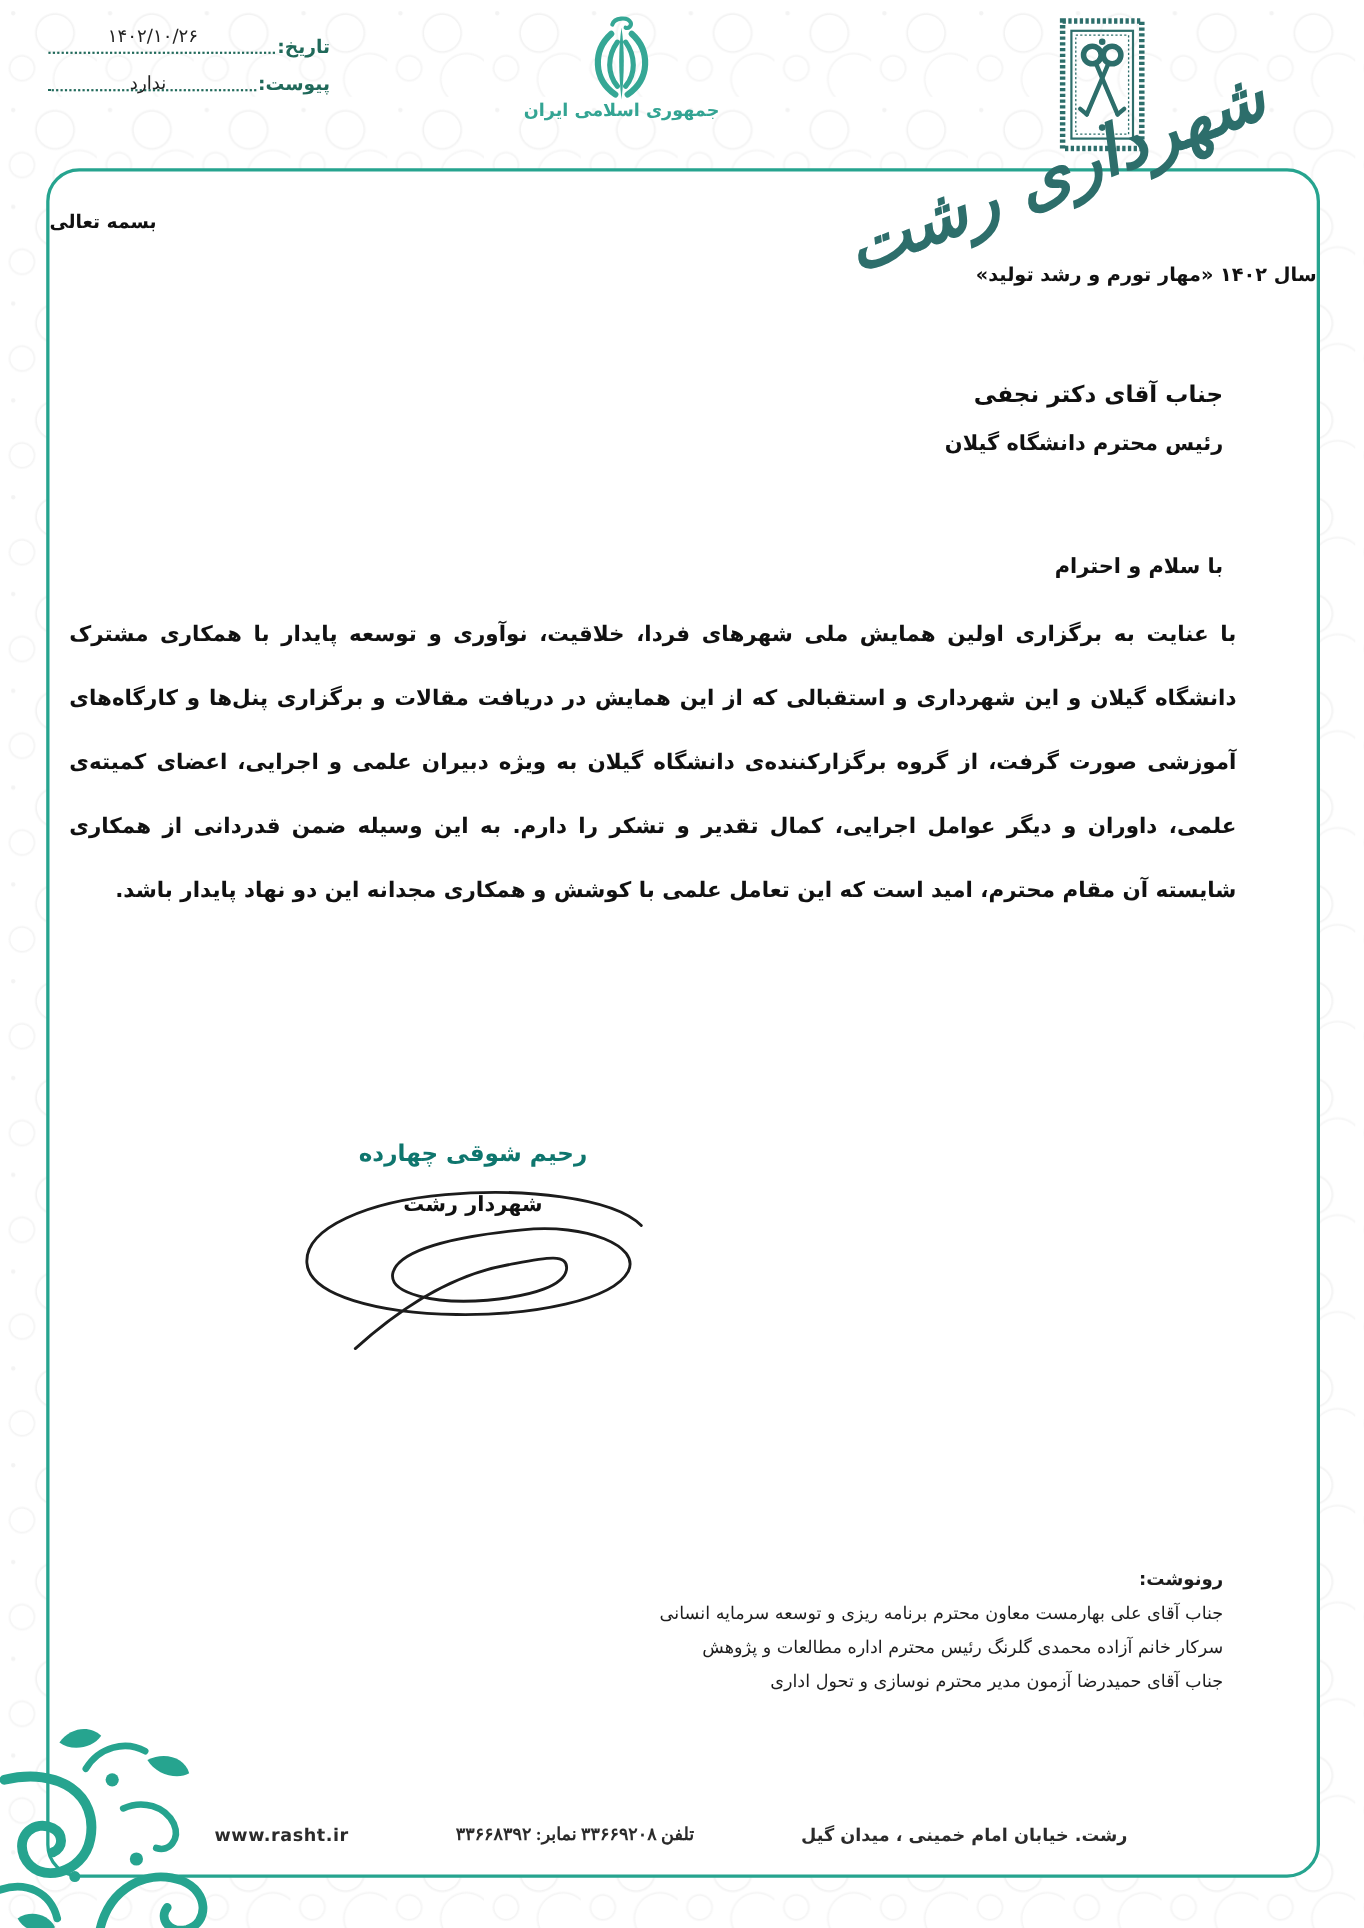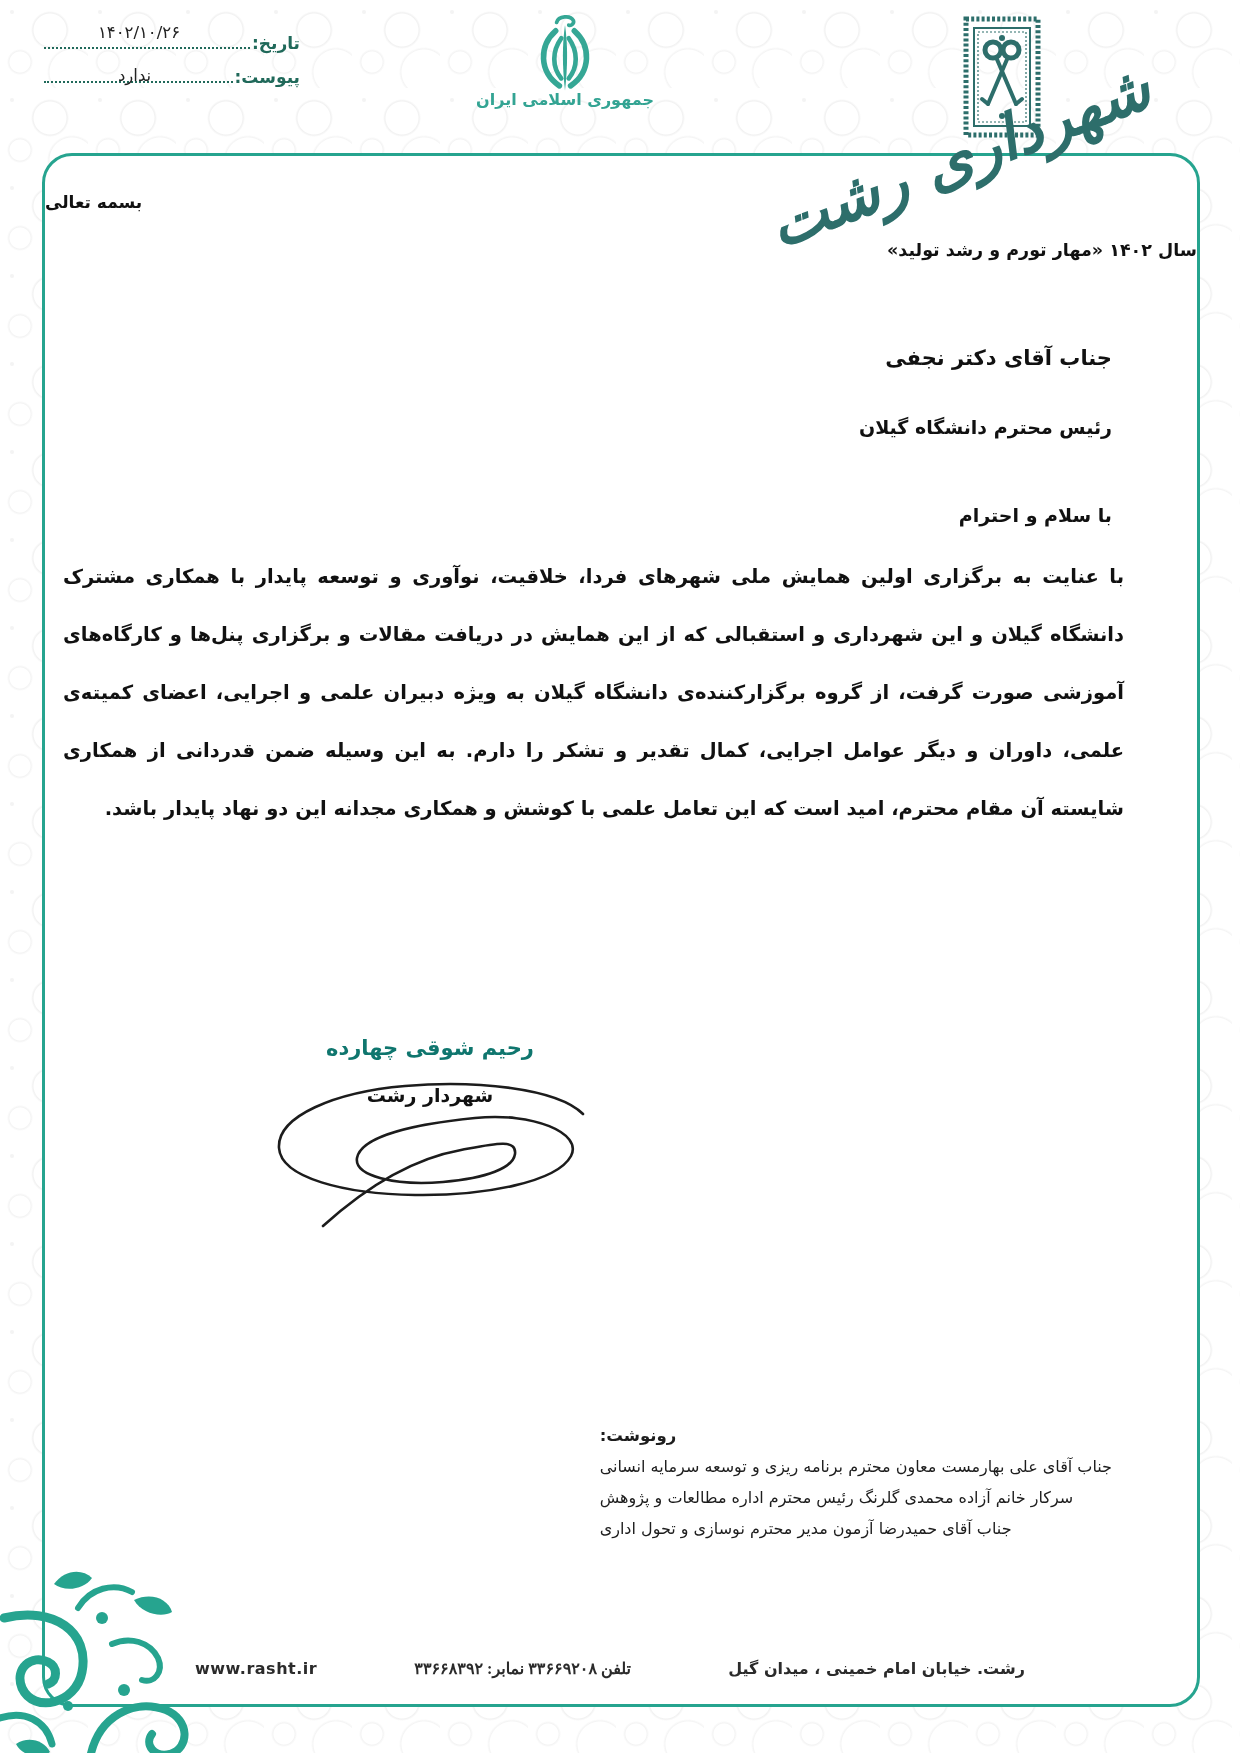--- a/index.html
+++ b/index.html
@@ -37,32 +37,32 @@
     color:#2d6e6b;font-size:62px;font-weight:bold;direction:rtl;white-space:nowrap;
     transform:rotate(-21deg);transform-origin:center center;font-style:italic;
     letter-spacing:2px;
   }
   
   .besmellah{position:absolute;top:36px;left:0;width:100%;text-align:left;
     font-weight:bold;font-size:17px;color:#111;direction:rtl;}
   .year-slogan{position:absolute;top:84px;left:0;width:100%;text-align:right;
     font-weight:bold;font-size:17.5px;color:#111;direction:rtl;}
   .recipient-name{position:absolute;top:190px;right:85px;font-weight:bold;font-size:21px;color:#111;direction:rtl;}
-  .recipient-title{position:absolute;top:236px;right:85px;font-weight:bold;font-size:19px;color:#111;direction:rtl;margin-top:24px;}
+  .recipient-title{position:absolute;top:236px;right:85px;font-weight:bold;font-size:19px;color:#111;direction:rtl;}
   .salutation{position:absolute;top:348px;right:85px;font-weight:bold;font-size:19px;color:#111;direction:rtl;}
   .body-text{
     position:absolute;top:392px;right:73px;left:18px;
     direction:rtl;text-align:justify;text-align-last:right;
     font-weight:bold;font-size:19.5px;line-height:58px;color:#111;
   }
   .signature{position:absolute;left:210px;top:880px;width:350px;text-align:center;direction:rtl;}
   .signer-name{font-weight:bold;font-size:21px;color:#0f766e;}
   .signer-title{margin-top:24px;font-weight:bold;font-size:19px;color:#111;}
   .scribble{position:absolute;top:42px;left:10px;}
-  .cc-block{position:absolute;top:1265px;right:85px;direction:rtl;text-align:left;color:#1d1d1d;}
+  .cc-block{position:absolute;top:1265px;right:85px;direction:rtl;text-align:right;color:#1d1d1d;}
   .cc-heading{font-weight:bold;font-size:16.5px;line-height:30px;}
   .cc-item{font-size:16px;line-height:31px;font-weight:normal;}
   .box-footer{
     position:absolute;bottom:26px;left:150px;right:172px;
     display:flex;direction:rtl;justify-content:space-between;align-items:center;
     color:#2b2b2b;font-size:16px;
   }
   .footer-address{font-weight:bold;direction:rtl;}
   .footer-phone{direction:rtl;font-weight:600;font-family:Liberation Serif, serif;}
   .footer-web{direction:ltr;font-weight:600;letter-spacing:0.5px;}

